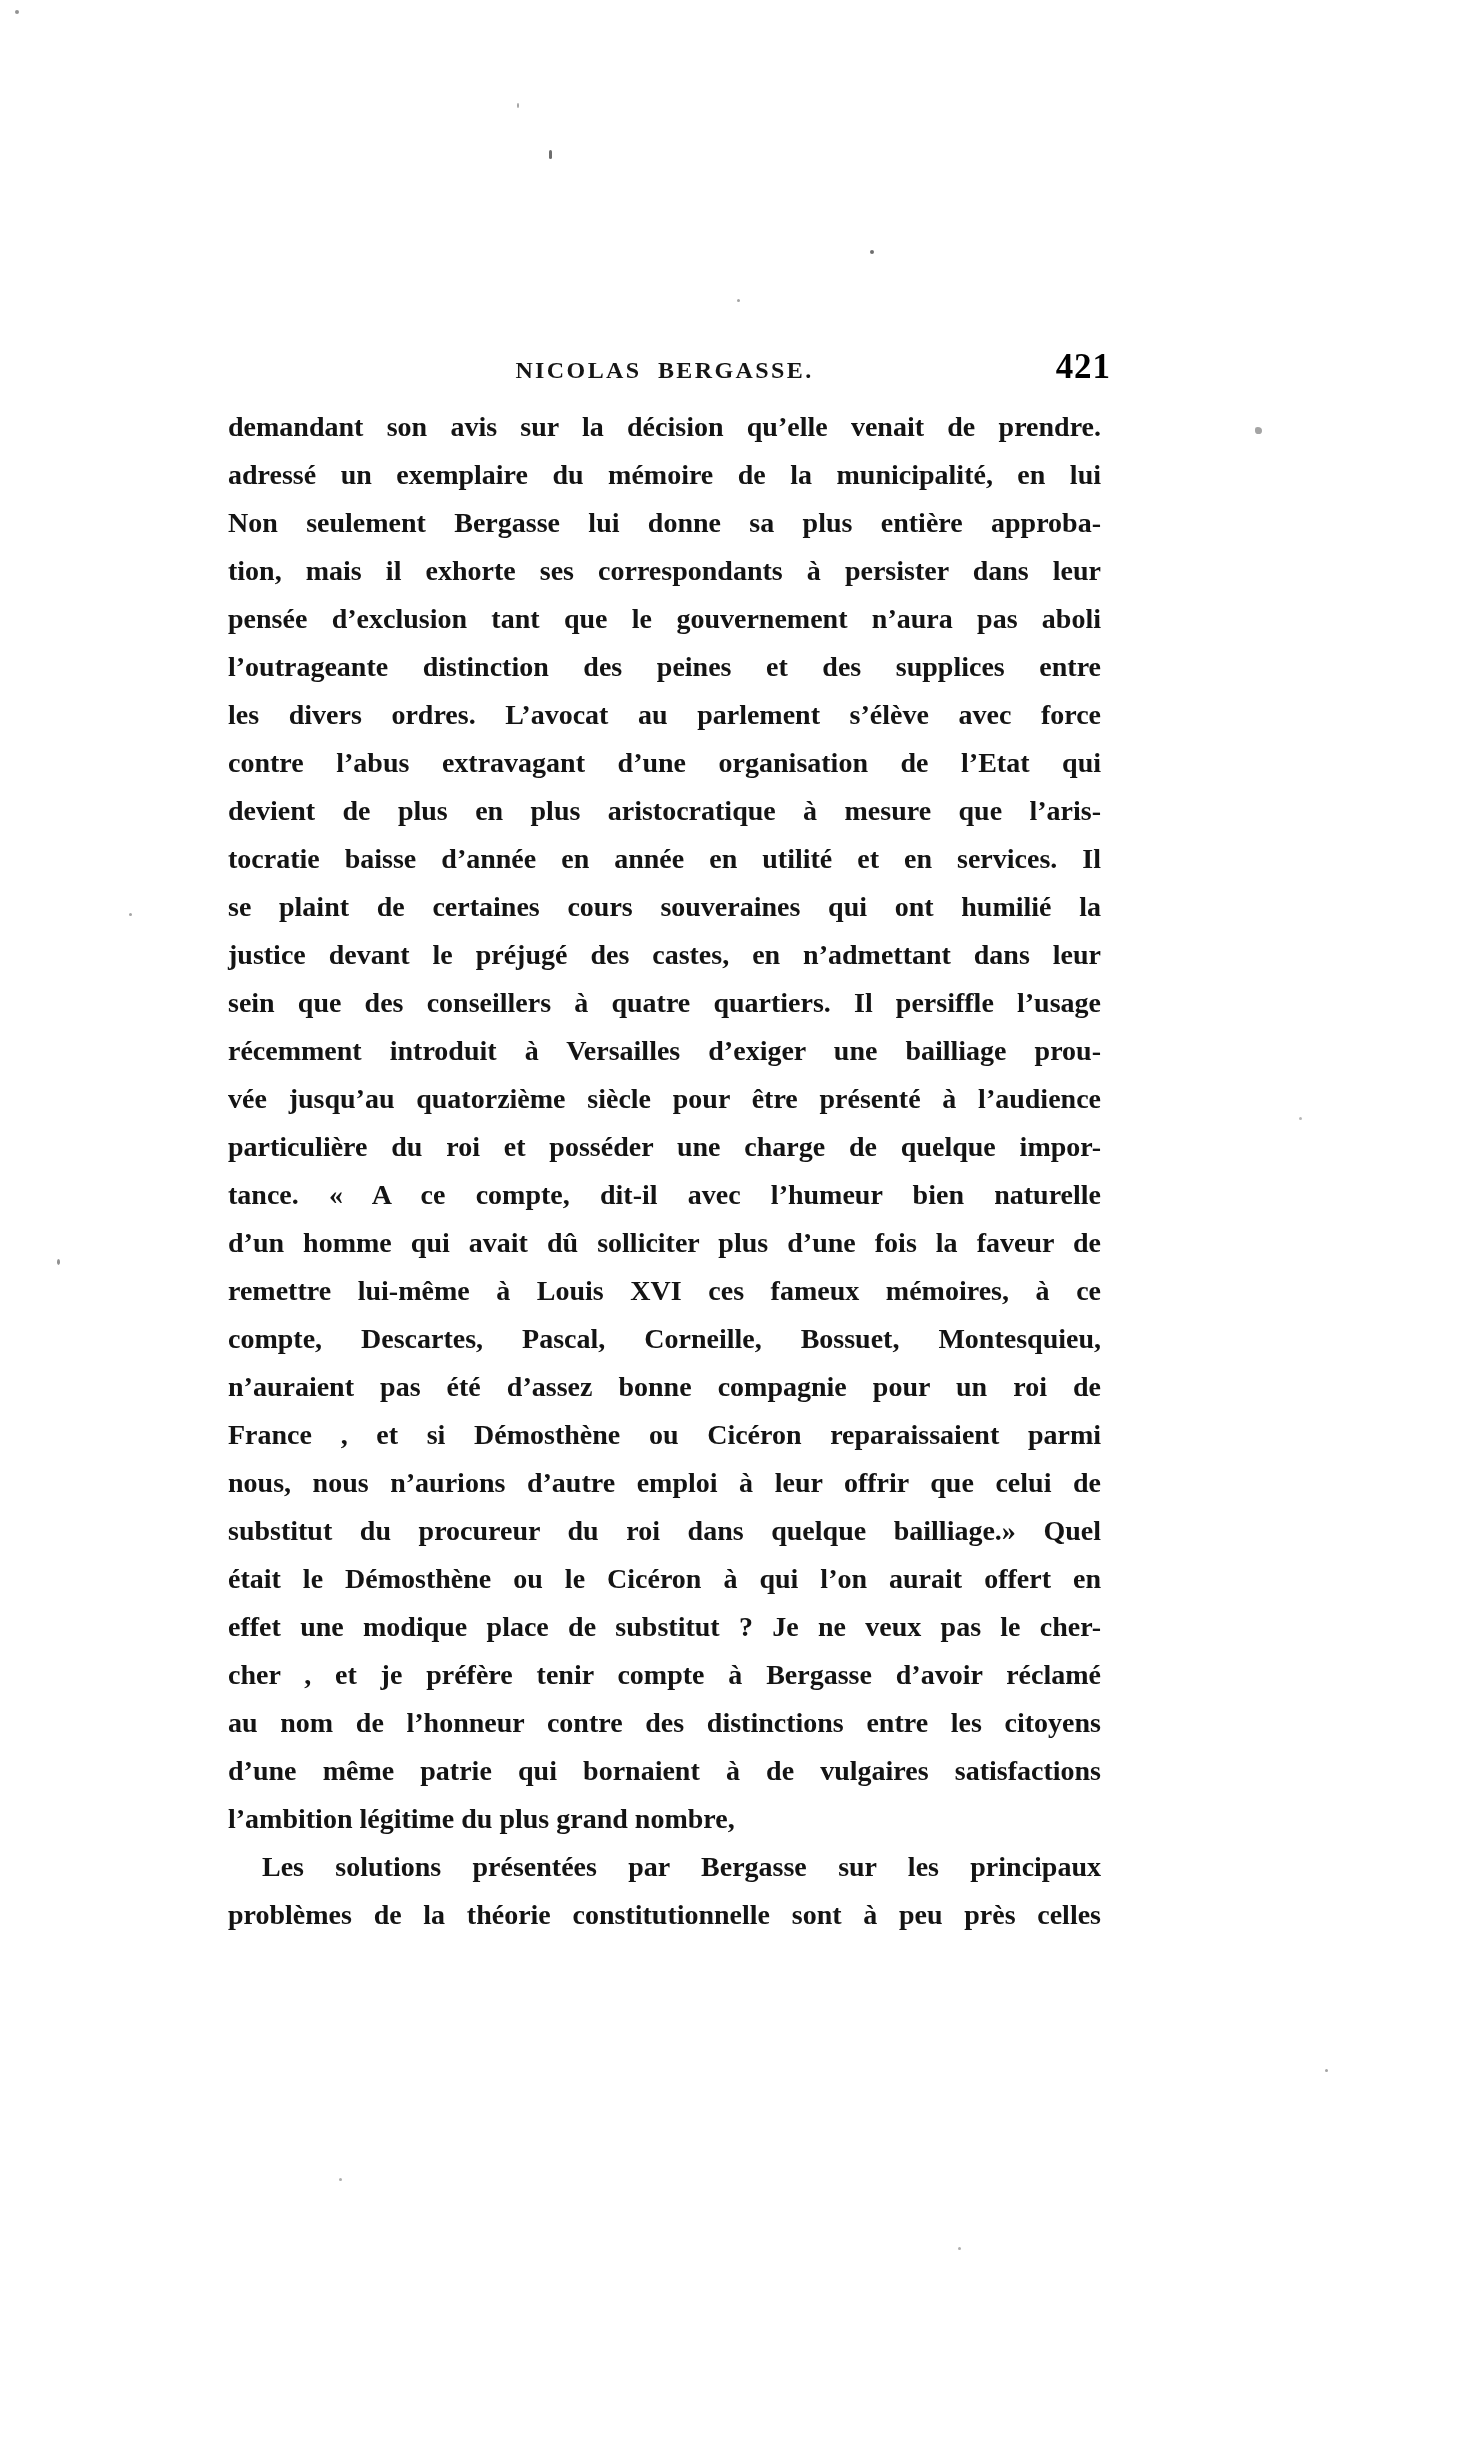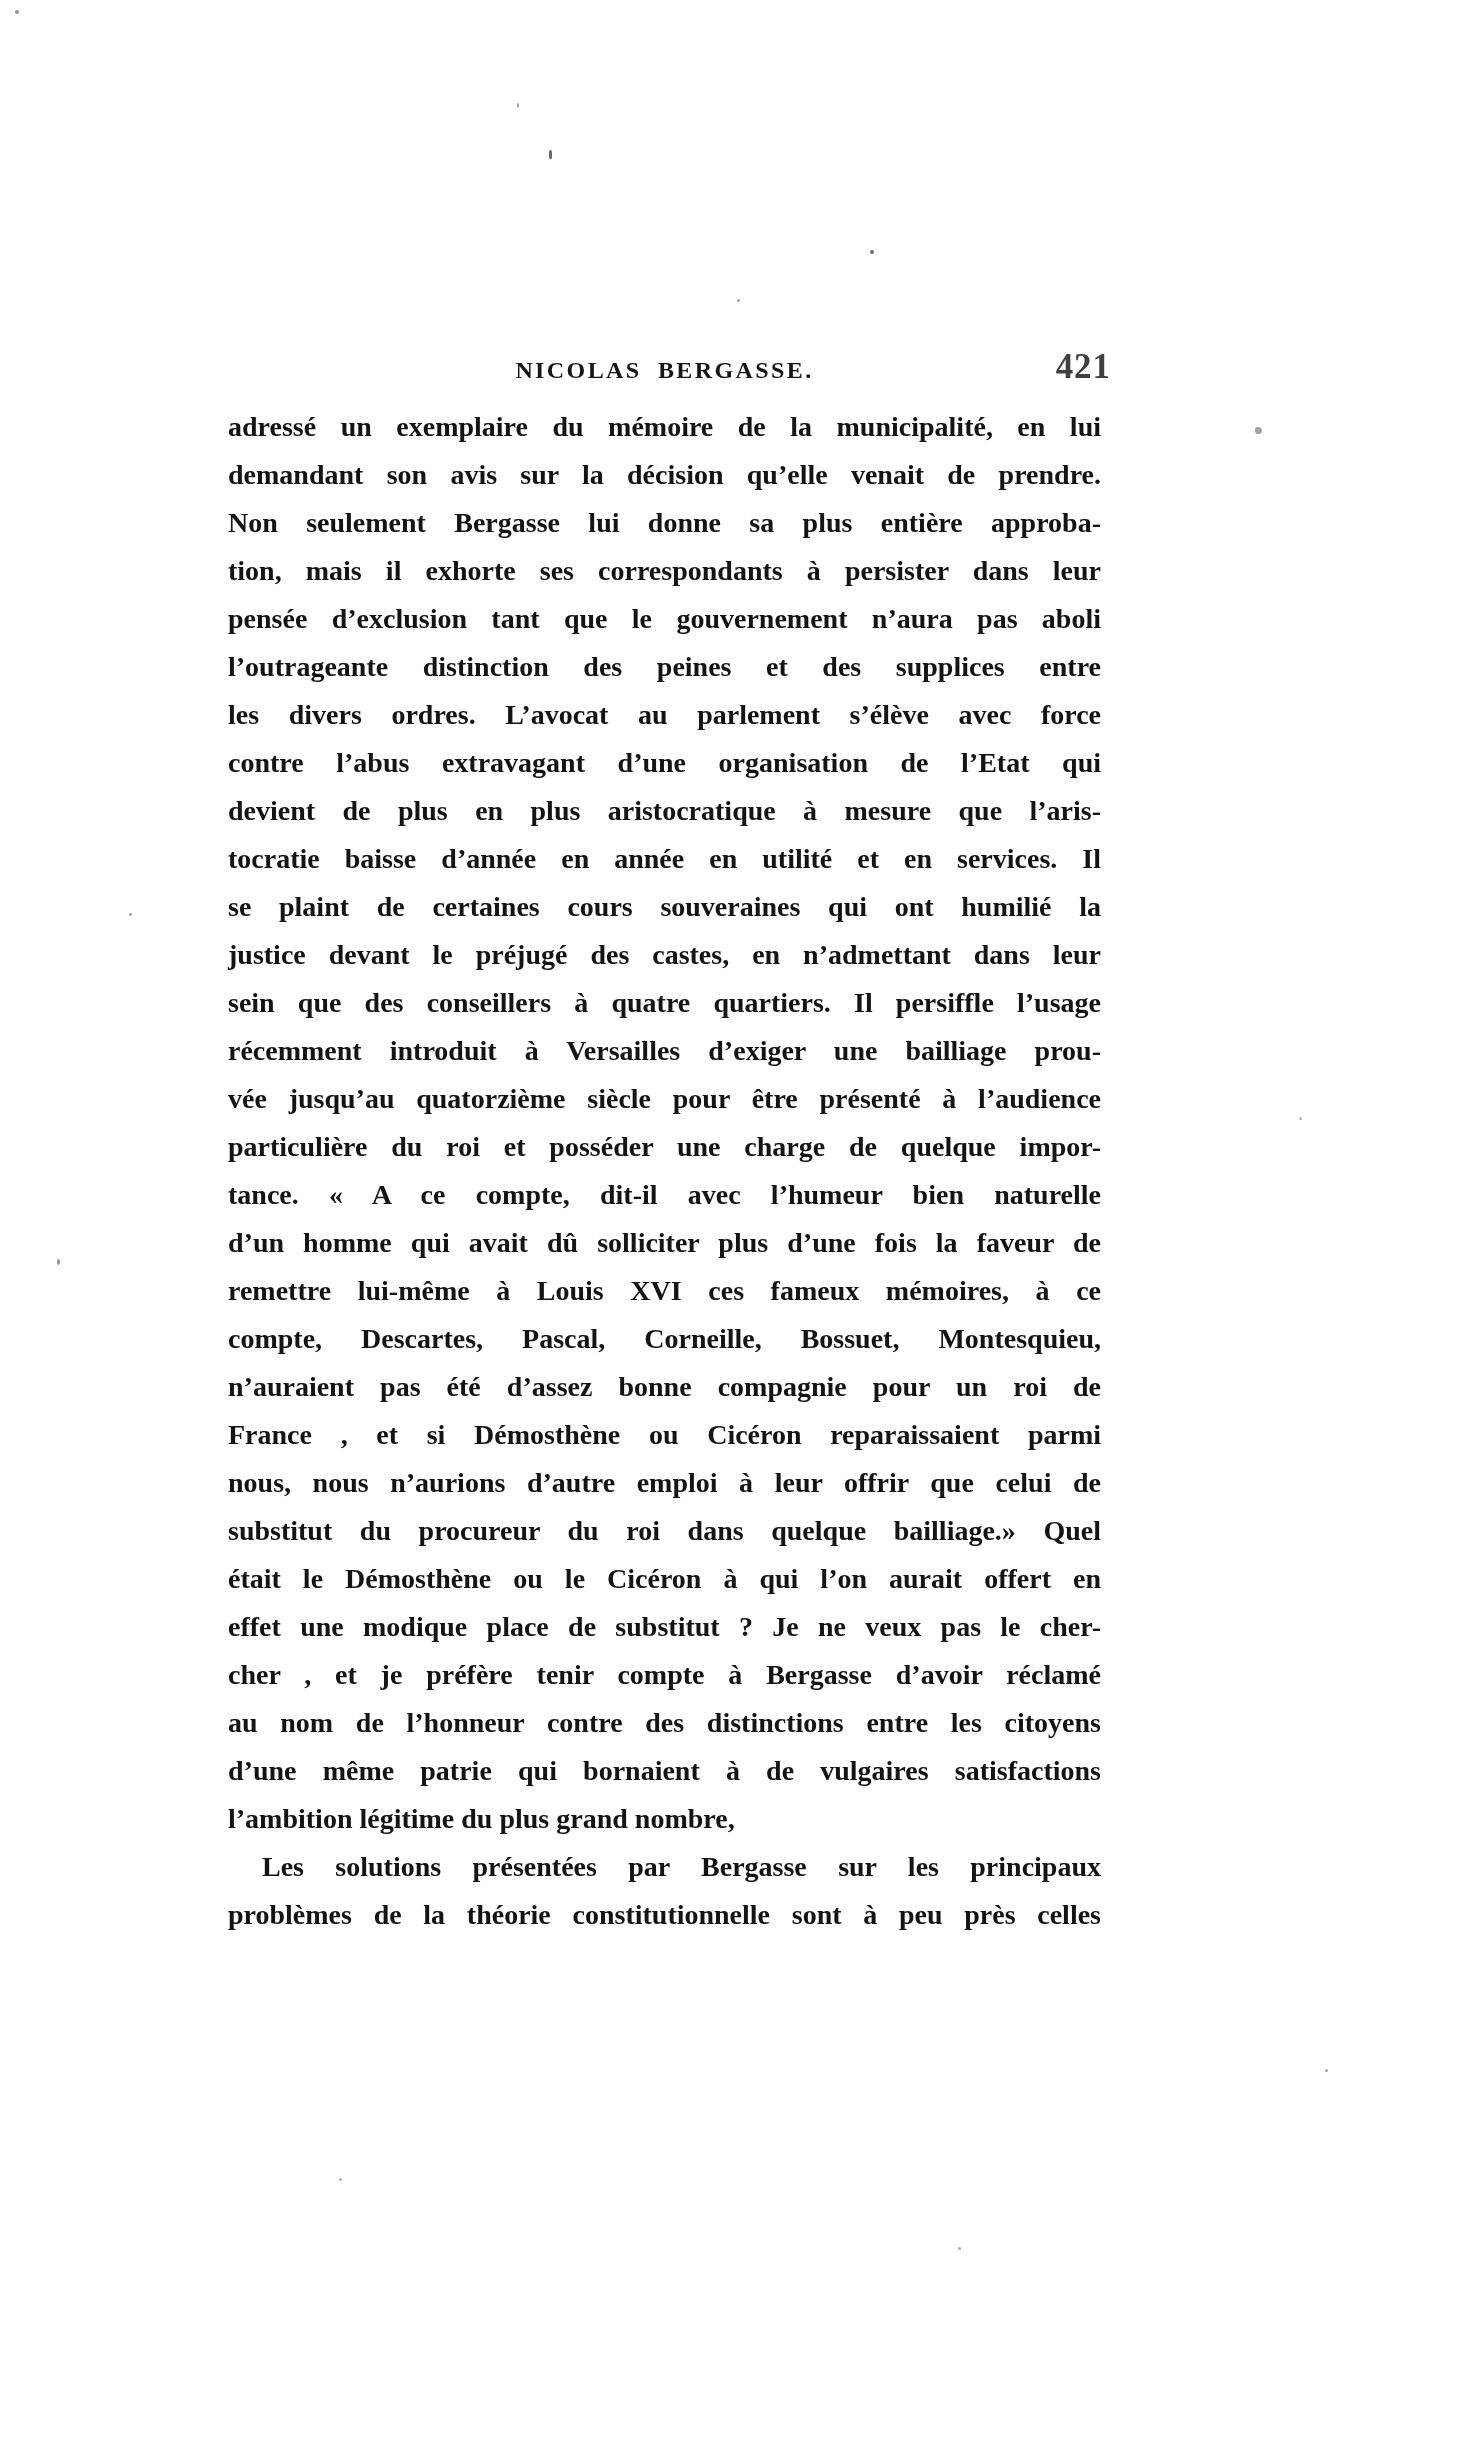--- a/index.html
+++ b/index.html
@@ -34,21 +34,21 @@
     color: #161616;
     line-height: 36px;
   }
   .page-number {
     position: absolute;
     right: -9.7px;
     top: -4.8px;
     font-size: 35px;
     font-weight: bold;
     letter-spacing: 0.8px;
-    color: #404040;
+    color: #000000;
     line-height: 39px;
   }
   
   .textblock {
     position: absolute;
     left: 228px;
     top: 403px;
     width: 873px;
   }
   .line {
@@ -79,22 +79,22 @@
 <body>
 
 <div class="page">
 
   <div class="running-head">
     <span class="running-title">NICOLAS BERGASSE.</span>
     <span class="page-number">421</span>
   </div>
 
   <div class="textblock">
+      <div class="line">demandant son avis sur la décision qu’elle venait de prendre.</div>
       <div class="line">adressé un exemplaire du mémoire de la municipalité, en lui</div>
-      <div class="line">demandant son avis sur la décision qu’elle venait de prendre.</div>
       <div class="line">Non seulement Bergasse lui donne sa plus entière approba-</div>
       <div class="line">tion, mais il exhorte ses correspondants à persister dans leur</div>
       <div class="line">pensée d’exclusion tant que le gouvernement n’aura pas aboli</div>
       <div class="line">l’outrageante distinction des peines et des supplices entre</div>
       <div class="line">les divers ordres. L’avocat au parlement s’élève avec force</div>
       <div class="line">contre l’abus extravagant d’une organisation de l’Etat qui</div>
       <div class="line">devient de plus en plus aristocratique à mesure que l’aris-</div>
       <div class="line">tocratie baisse d’année en année en utilité et en services. Il</div>
       <div class="line">se plaint de certaines cours souveraines qui ont humilié la</div>
       <div class="line">justice devant le préjugé des castes, en n’admettant dans leur</div>

